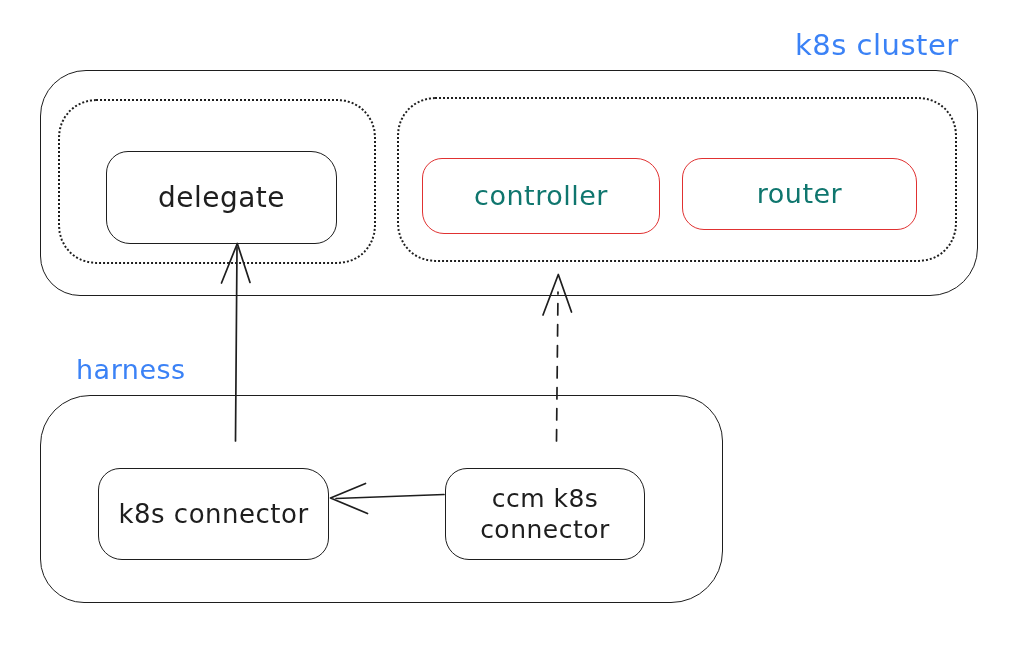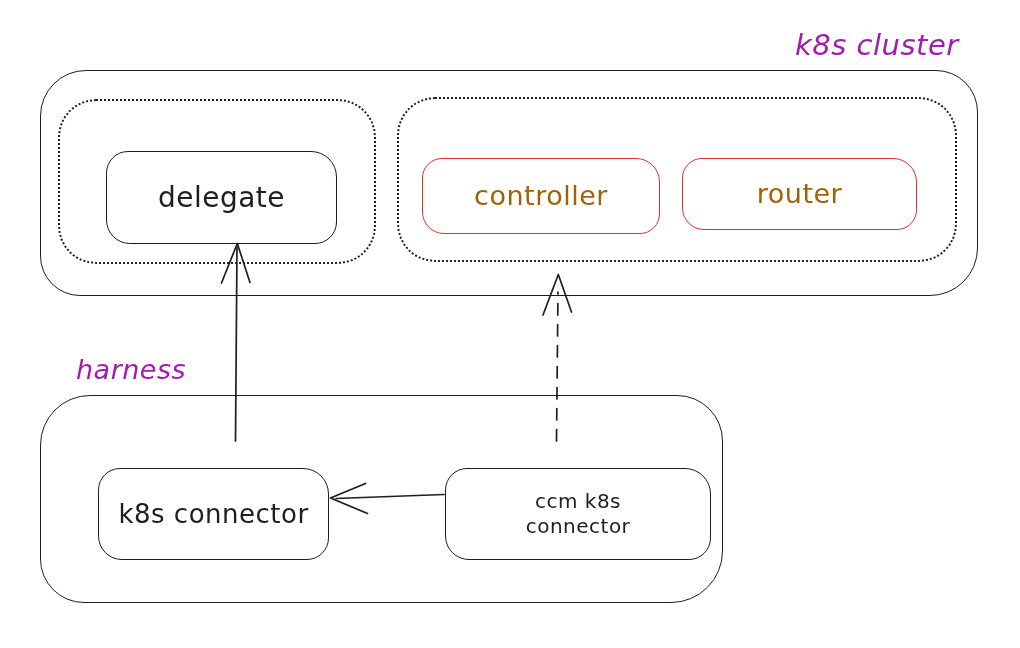--- a/index.html
+++ b/index.html
@@ -15,23 +15,22 @@
     background: #ffffff;
     overflow: hidden;
     color: #1e1e1e;
   }
   .abs { position: absolute; box-sizing: border-box; }
 
   
   .float-label {
     font-size: 28px;
     letter-spacing: 0.5px;
-    color: #a21caf;
+    color: #3b82f6;
     white-space: nowrap;
-    font-style: italic;
   }
   .label-k8s-cluster { left: 795px; top: 28px; font-size: 29px; }
   .label-harness    { left: 76px;  top: 354px; font-size: 27px; }
 
   
   .outer-box {
     border: 1.7px solid #1e1e1e;
     border-radius: 44px;
     background: transparent;
   }
@@ -57,23 +56,23 @@
     background: #ffffff;
     font-size: 27px;
     letter-spacing: 0.5px;
     line-height: 1.25;
     margin-top: 16px;
   }
   .node-delegate      { left: 106px; top: 135px; width: 231px; height: 93px; font-size: 28px; }
   .node-controller    { left: 422px; top: 142px; width: 238px; height: 76px; }
   .node-router        { left: 682px; top: 142px; width: 235px; height: 72px; }
   .node-k8s-connector { left: 98px;  top: 452px; width: 231px; height: 92px; font-size: 26px; }
-  .node-ccm-connector { left: 445px; top: 452px; width: 266px; height: 92px; font-size: 20px; padding: 0 34px; }
+  .node-ccm-connector { left: 445px; top: 452px; width: 200px; height: 92px; font-size: 25px; padding: 0 34px; }
 
-  .red-node { border-color: #e03131; color: #a16207; border-radius: 20px 24px 20px 22px; align-items: center; }
+  .red-node { border-color: #e03131; color: #0f766e; border-radius: 20px 24px 20px 22px; align-items: center; }
 
   
   svg.arrows {
     position: absolute;
     left: 0; top: 0;
     width: 1020px; height: 648px;
     pointer-events: none;
   }
   svg.arrows path {
     fill: none;

